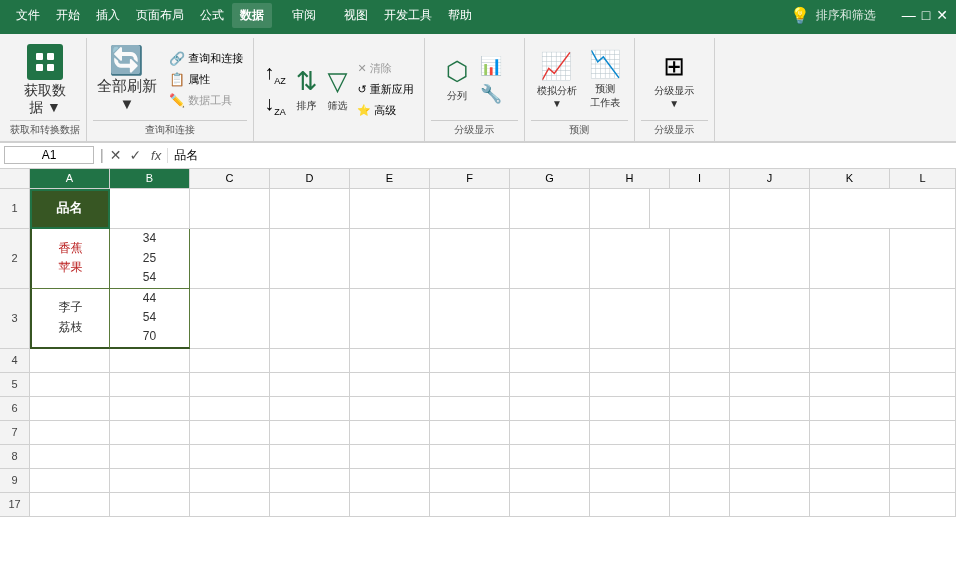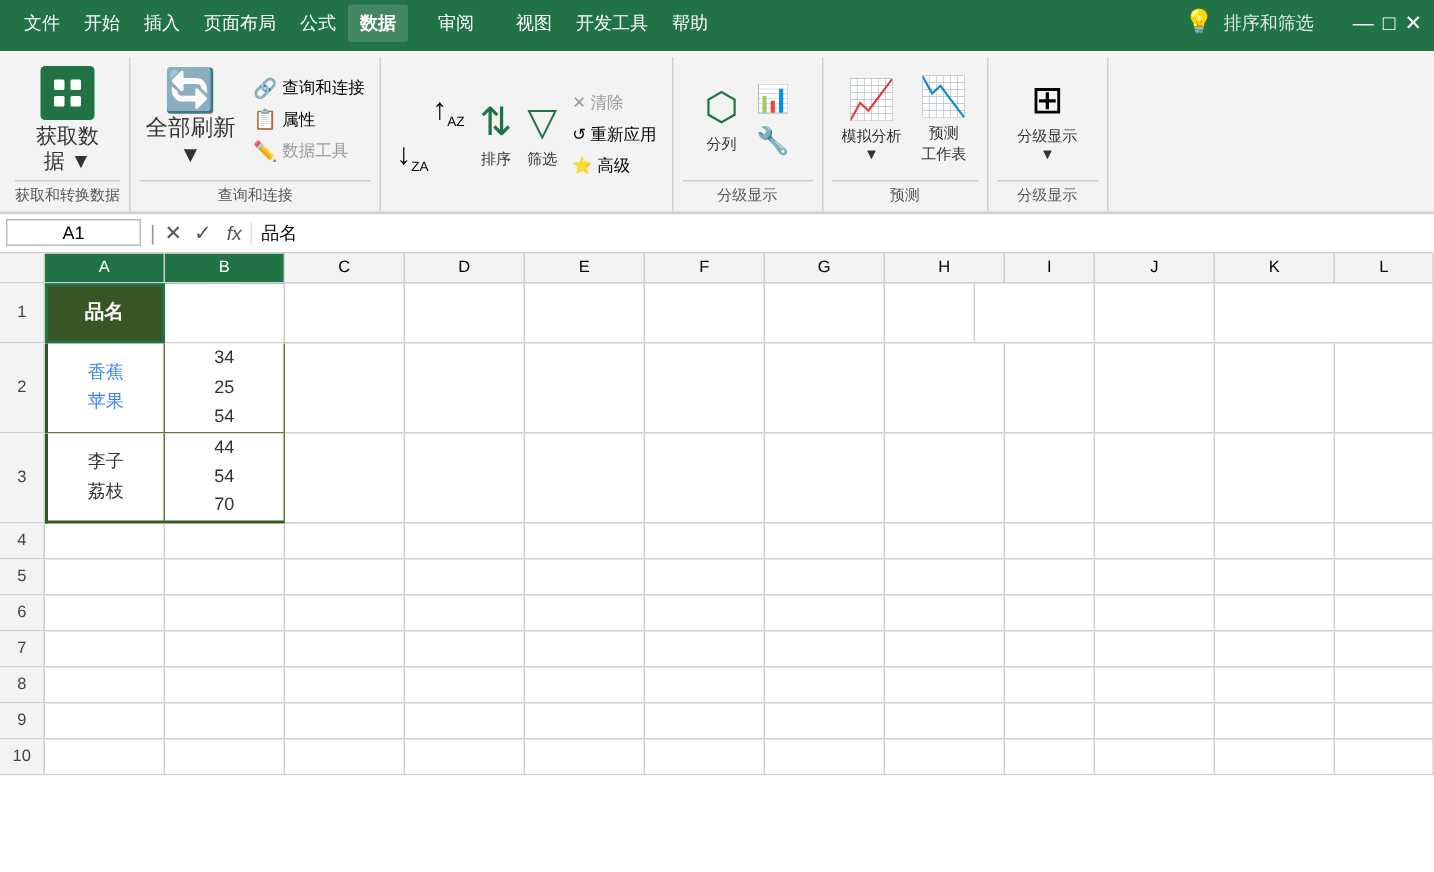--- a/index.html
+++ b/index.html
@@ -79,21 +79,21 @@
           </div>
         </div>
       </div>
       <div style="font-size:10px;color:#555;padding:2px 0;border-top:1px solid #ccc;width:100%;text-align:center;">查询和连接</div>
     </div>
 
     <div style="display:flex;flex-direction:column;align-items:center;padding:2px 6px;border-right:1px solid #d0d0d0;min-width:160px;">
       <div style="flex:1;display:flex;gap:2px;align-items:center;">
 
         <div style="display:flex;flex-direction:column;gap:2px;justify-content:center;">
-          <div style="font-size:20px;cursor:pointer;padding:2px 4px;border-radius:3px;margin-left:24px;">↑<sub style="font-size:9px;">AZ</sub></div>
+          <div style="font-size:20px;cursor:pointer;padding:2px 4px;border-radius:3px;">↑<sub style="font-size:9px;">AZ</sub></div>
           <div style="font-size:20px;cursor:pointer;padding:2px 4px;border-radius:3px;">↓<sub style="font-size:9px;">ZA</sub></div>
         </div>
 
         <div style="display:flex;flex-direction:column;align-items:center;cursor:pointer;padding:4px;border-radius:3px;gap:2px;">
           <div style="font-size:26px;color:#217346;">⇅</div>
           <span style="font-size:10px;color:#333;">排序</span>
         </div>
 
         <div style="display:flex;flex-direction:column;align-items:center;cursor:pointer;padding:4px;border-radius:3px;gap:2px;">
           <div style="font-size:26px;color:#217346;">▽</div>
@@ -197,21 +197,21 @@
     <div style="width:80px;min-width:80px;border-right:1px solid #d0d0d0;border-bottom:1px solid #d0d0d0;"></div>
     <div style="width:80px;min-width:80px;border-right:1px solid #d0d0d0;border-bottom:1px solid #d0d0d0;"></div>
     <div style="width:60px;min-width:60px;border-right:1px solid #d0d0d0;border-bottom:1px solid #d0d0d0;"></div>
     <div style="width:80px;min-width:80px;border-right:1px solid #d0d0d0;border-bottom:1px solid #d0d0d0;"></div>
     <div style="width:80px;min-width:80px;border-right:1px solid #d0d0d0;border-bottom:1px solid #d0d0d0;"></div>
     <div style="flex:1;border-right:1px solid #d0d0d0;border-bottom:1px solid #d0d0d0;"></div>
   </div>
 
   <div style="display:flex;height:60px;">
     <div style="width:30px;min-width:30px;background:#f3f3f3;border-right:1px solid #d0d0d0;border-bottom:1px solid #d0d0d0;text-align:center;font-size:11px;display:flex;align-items:center;justify-content:center;color:#444;">2</div>
-    <div style="width:80px;min-width:80px;background:#fff;border-right:1px solid #5a7a3a;border-bottom:1px solid #5a7a3a;display:flex;align-items:center;justify-content:center;font-size:12px;text-align:center;color:#3b82f6;border-left:2px solid #375623;">
+    <div style="width:80px;min-width:80px;background:#fff;border-right:1px solid #5a7a3a;border-bottom:1px solid #5a7a3a;display:flex;align-items:center;justify-content:center;font-size:12px;text-align:center;color:#b91c1c;border-left:2px solid #375623;">
       <span style="white-space:pre;text-align:center;line-height:1.6;">香蕉
 苹果</span>
     </div>
     <div style="width:80px;min-width:80px;background:#fff;border-right:1px solid #5a7a3a;border-bottom:1px solid #5a7a3a;display:flex;align-items:center;justify-content:center;font-size:12px;color:#333;">
       <span style="white-space:pre;text-align:center;line-height:1.6;">34
 25
 54</span>
     </div>
     <div style="width:80px;min-width:80px;border-right:1px solid #d0d0d0;border-bottom:1px solid #d0d0d0;"></div>
     <div style="width:80px;min-width:80px;border-right:1px solid #d0d0d0;border-bottom:1px solid #d0d0d0;"></div>
@@ -333,21 +333,21 @@
         <div style="width: 80px; min-width: 80px; border-right: 1px solid rgb(208, 208, 208); border-bottom: 1px solid rgb(208, 208, 208);"></div>
         <div style="width: 80px; min-width: 80px; border-right: 1px solid rgb(208, 208, 208); border-bottom: 1px solid rgb(208, 208, 208);"></div>
         <div style="width: 80px; min-width: 80px; border-right: 1px solid rgb(208, 208, 208); border-bottom: 1px solid rgb(208, 208, 208);"></div>
         <div style="width: 80px; min-width: 80px; border-right: 1px solid rgb(208, 208, 208); border-bottom: 1px solid rgb(208, 208, 208);"></div>
         <div style="width: 60px; min-width: 60px; border-right: 1px solid rgb(208, 208, 208); border-bottom: 1px solid rgb(208, 208, 208);"></div>
         <div style="width: 80px; min-width: 80px; border-right: 1px solid rgb(208, 208, 208); border-bottom: 1px solid rgb(208, 208, 208);"></div>
         <div style="width: 80px; min-width: 80px; border-right: 1px solid rgb(208, 208, 208); border-bottom: 1px solid rgb(208, 208, 208);"></div>
         <div style="flex: 1 1 0%; border-right: 1px solid rgb(208, 208, 208); border-bottom: 1px solid rgb(208, 208, 208);"></div>
       </div>
       <div style="display: flex; height: 24px;">
-        <div style="width: 30px; min-width: 30px; background: rgb(243, 243, 243); border-right: 1px solid rgb(208, 208, 208); border-bottom: 1px solid rgb(208, 208, 208); text-align: center; font-size: 11px; display: flex; align-items: center; justify-content: center; color: rgb(68, 68, 68);">10</div>
+        <div style="width: 30px; min-width: 30px; background: rgb(243, 243, 243); border-right: 1px solid rgb(208, 208, 208); border-bottom: 1px solid rgb(208, 208, 208); text-align: center; font-size: 11px; display: flex; align-items: center; justify-content: center; color: rgb(68, 68, 68);">17</div>
         <div style="width: 80px; min-width: 80px; border-right: 1px solid rgb(208, 208, 208); border-bottom: 1px solid rgb(208, 208, 208);"></div>
         <div style="width: 80px; min-width: 80px; border-right: 1px solid rgb(208, 208, 208); border-bottom: 1px solid rgb(208, 208, 208);"></div>
         <div style="width: 80px; min-width: 80px; border-right: 1px solid rgb(208, 208, 208); border-bottom: 1px solid rgb(208, 208, 208);"></div>
         <div style="width: 80px; min-width: 80px; border-right: 1px solid rgb(208, 208, 208); border-bottom: 1px solid rgb(208, 208, 208);"></div>
         <div style="width: 80px; min-width: 80px; border-right: 1px solid rgb(208, 208, 208); border-bottom: 1px solid rgb(208, 208, 208);"></div>
         <div style="width: 80px; min-width: 80px; border-right: 1px solid rgb(208, 208, 208); border-bottom: 1px solid rgb(208, 208, 208);"></div>
         <div style="width: 80px; min-width: 80px; border-right: 1px solid rgb(208, 208, 208); border-bottom: 1px solid rgb(208, 208, 208);"></div>
         <div style="width: 80px; min-width: 80px; border-right: 1px solid rgb(208, 208, 208); border-bottom: 1px solid rgb(208, 208, 208);"></div>
         <div style="width: 60px; min-width: 60px; border-right: 1px solid rgb(208, 208, 208); border-bottom: 1px solid rgb(208, 208, 208);"></div>
         <div style="width: 80px; min-width: 80px; border-right: 1px solid rgb(208, 208, 208); border-bottom: 1px solid rgb(208, 208, 208);"></div>

